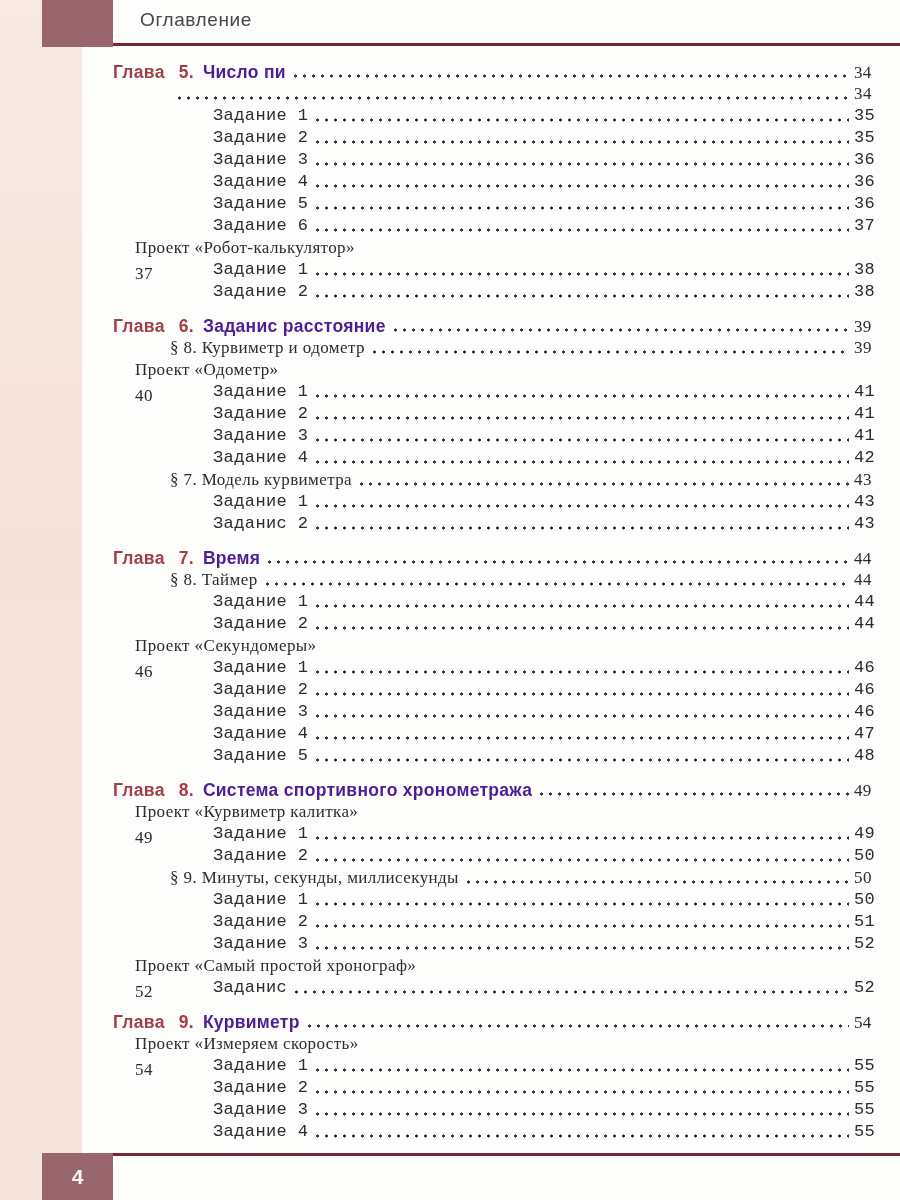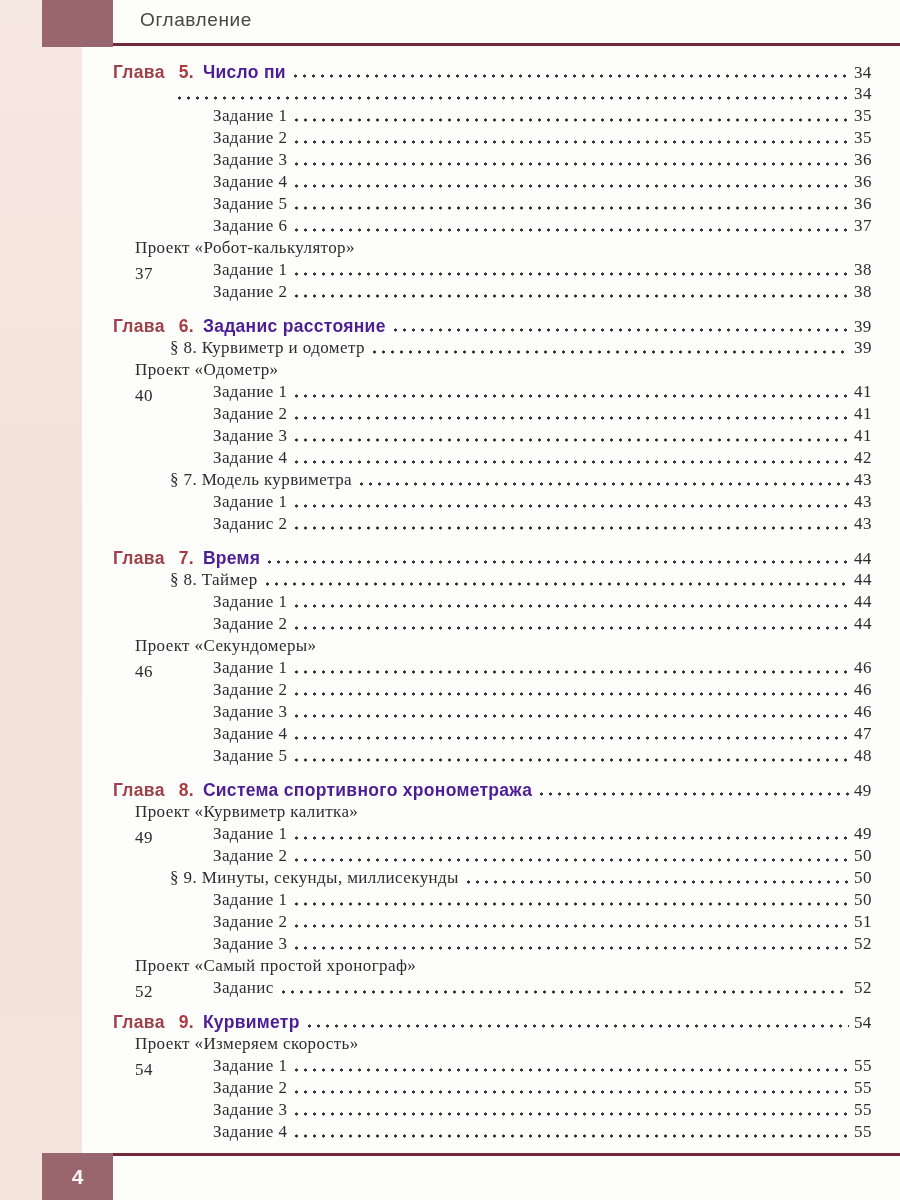--- a/index.html
+++ b/index.html
@@ -58,21 +58,21 @@
     font-family:"Liberation Sans", sans-serif;
     font-weight:bold; font-size:17.5px; letter-spacing:0.3px;
   }
   .ch-label { color:#9e4247; margin-right:14px; }
   .ch-num   { color:#a93b42; margin-right:9px; }
   .ch-title { color:#4c1d95; }
   .row.chapter .pg { font-family:"Liberation Serif", serif; font-weight:normal; color:#2b2b30; }
 
   .row.project { padding-left:22px;flex-direction:column; }
   .row.para    { padding-left:57px; }
-  .row.task    { padding-left:100px; }
+  .row.task    { padding-left:100px;font-family:Liberation Mono, monospace; }
 </style>
 </head>
 <body>
 
 <div class="left-strip"></div>
 
 <div class="corner-square top"></div>
 <div class="header-title">Оглавление</div>
 <div class="rule top"></div>
 

